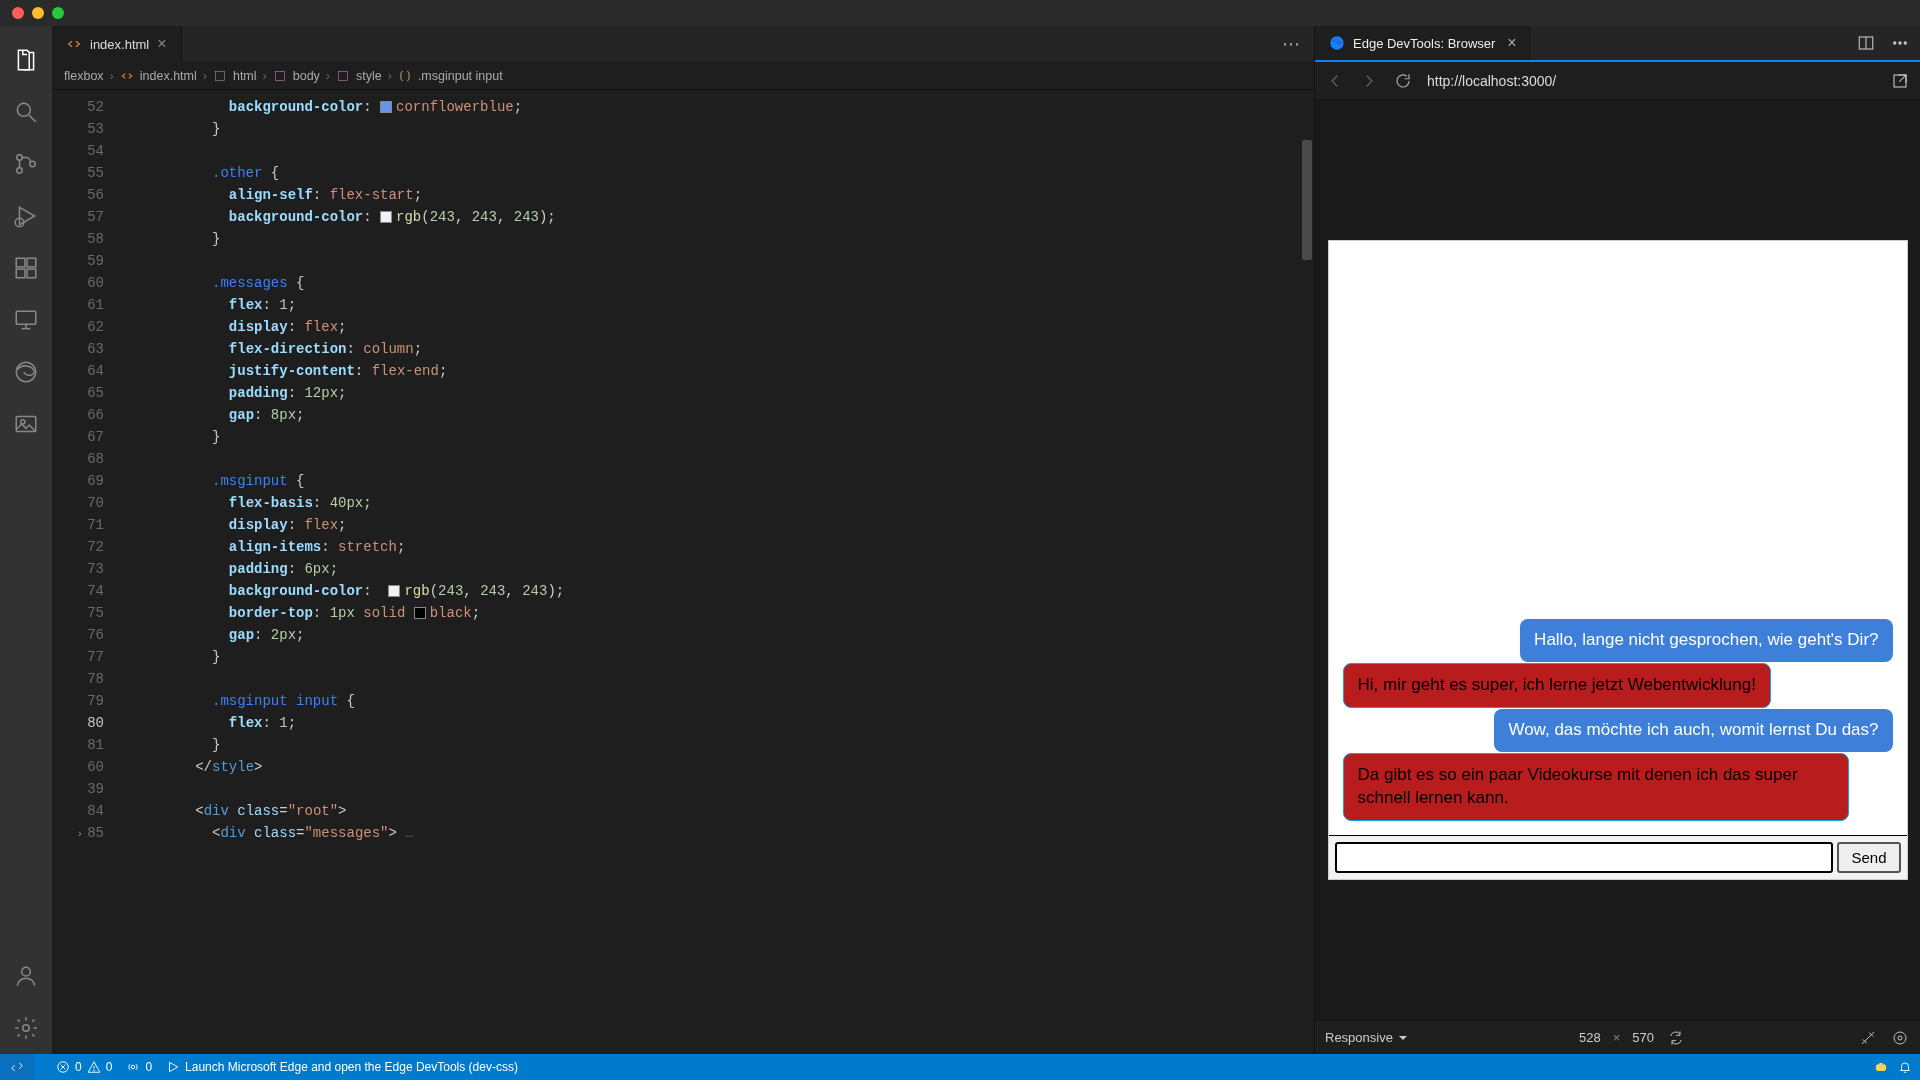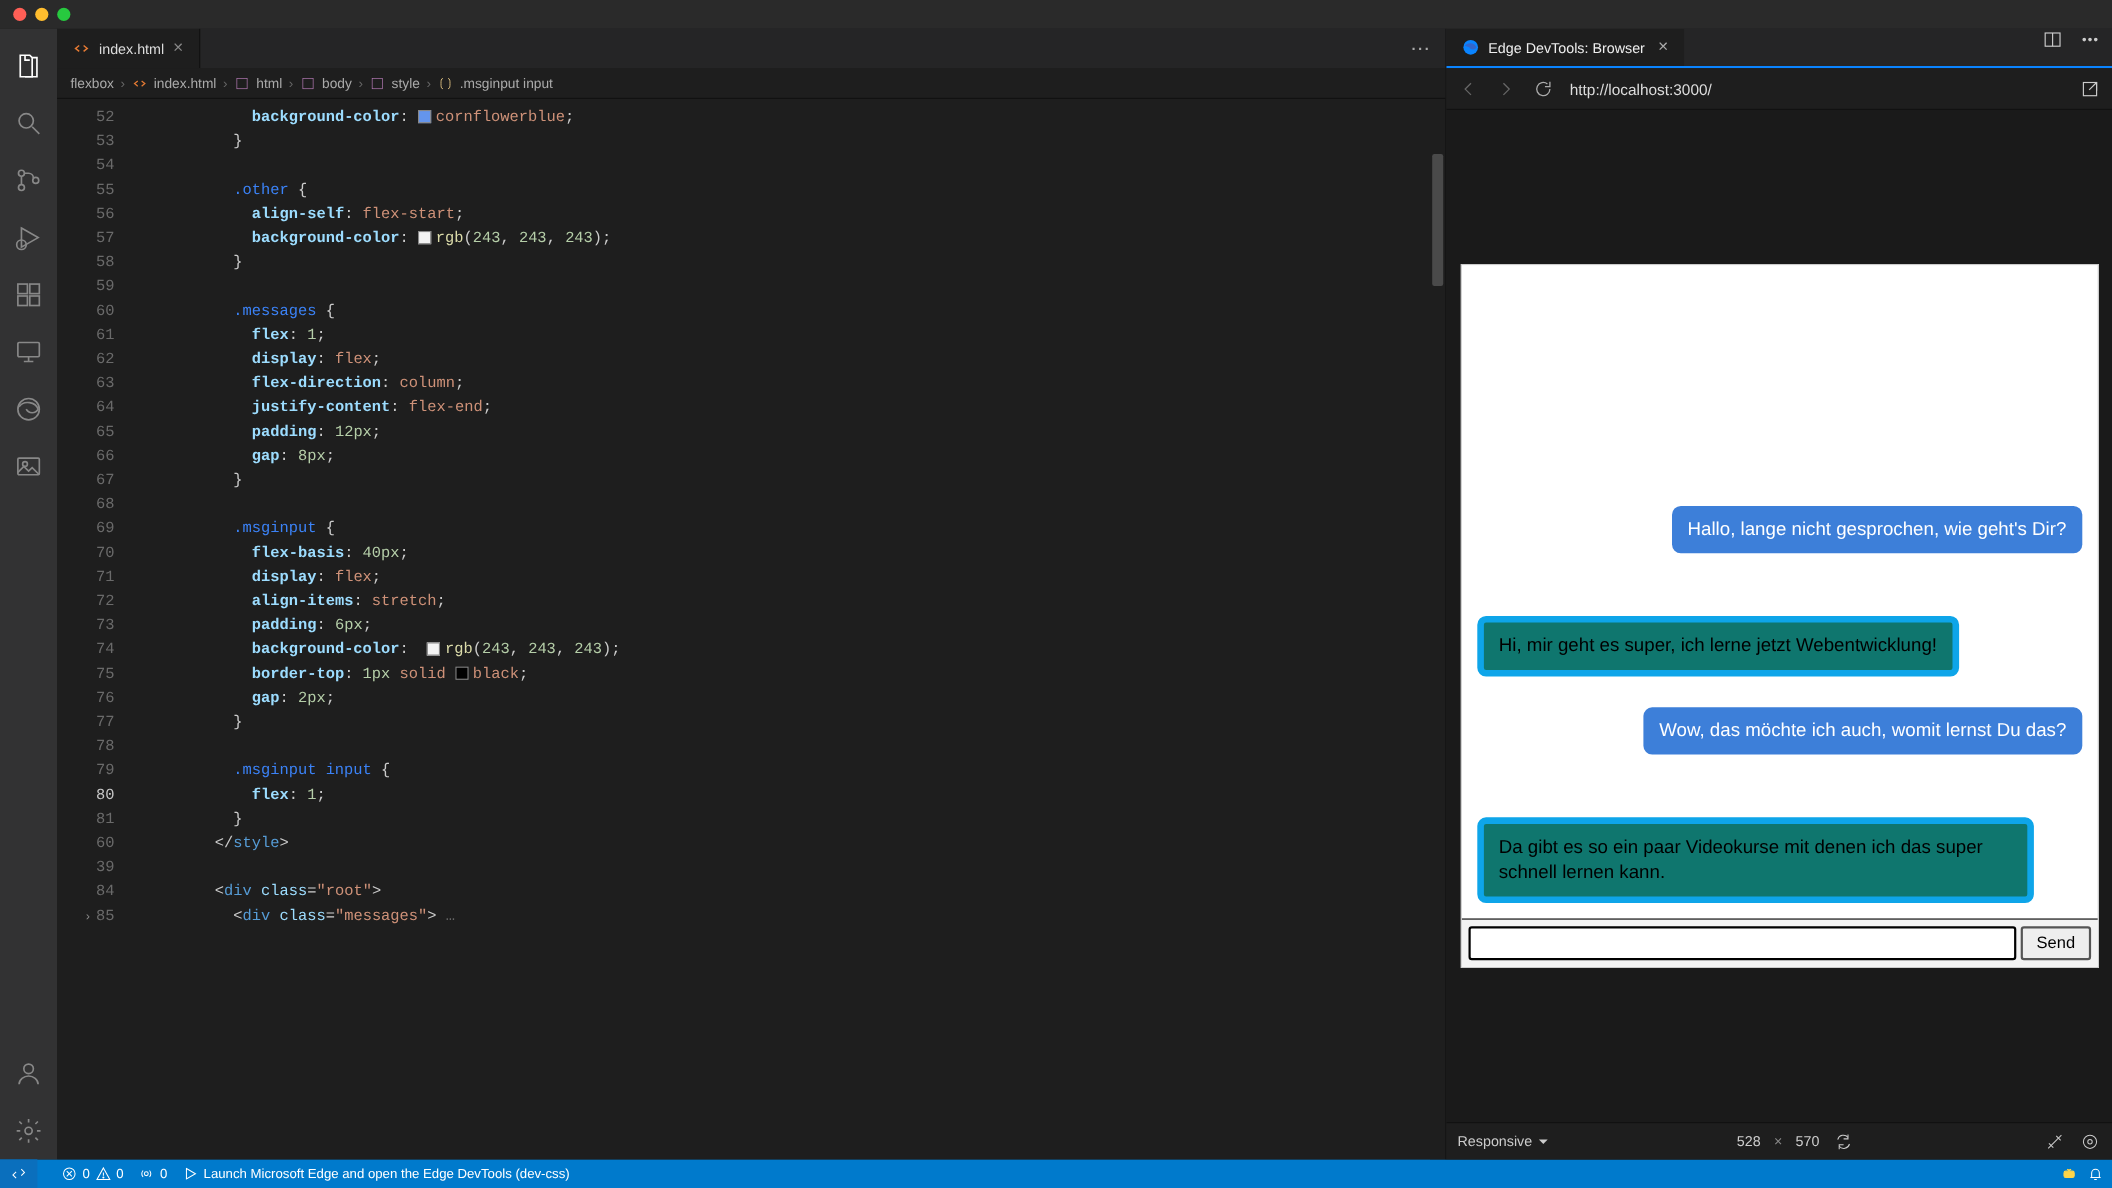--- a/index.html
+++ b/index.html
@@ -55,45 +55,45 @@
   .tok-tag   { color:#569cd6; }
   .tok-attr  { color:#9cdcfe; }
   .tok-str   { color:#ce9178; }
   .swatch { display:inline-block; width:12px; height:12px; border:1px solid #888; vertical-align:-2px; margin-right:4px; }
 
   .editor-scrollbar { width:14px; background:#1e1e1e; position:relative; }
   .editor-scrollbar .thumb { position:absolute; left:2px; width:10px; top:50px; height:120px; background:#4a4a4a; border-radius:2px; }
 
   
   .browsercol { width: 605px; display:flex; flex-direction:column; background:#1e1e1e; }
-  .browsercol .paneltab { height:36px; display:flex; align-items:flex-start; background:#252526; border-bottom: 2px solid #0a84ff; }
+  .browsercol .paneltab { height:36px; display:flex; align-items:center; background:#252526; border-bottom: 2px solid #0a84ff; }
   .browsercol .paneltab .ptab { height:100%; display:flex; align-items:center; gap:8px; padding:0 14px; background:#1e1e1e; color:#eee; }
   .browsercol .paneltab .ptab .edge { width:16px; height:16px; border-radius:3px; display:inline-flex; align-items:center; justify-content:center; }
   .browsercol .paneltab .ptab .edge svg { width:16px; height:16px; }
   .browsercol .paneltab .ptab .close { color:#aaa; font-size:16px; margin-left:4px; }
   .browsercol .paneltab .ptactions { margin-left:auto; display:flex; gap:14px; padding-right:10px; color:#ccc; }
   .browsercol .paneltab .ptactions .icon { cursor:pointer; width:20px; height:20px; display:inline-flex; align-items:center; justify-content:center; }
   .browsercol .paneltab .ptactions .icon svg { width:18px; height:18px; stroke:#ccc; fill:none; stroke-width:1.4; }
 
   .addrbar { height:38px; display:flex; align-items:center; gap:14px; padding:0 10px; background:#1e1e1e; border-bottom:1px solid #111; color:#ccc; }
   .addrbar .navbtn { width:20px; height:20px; display:inline-flex; align-items:center; justify-content:center; cursor:pointer; }
   .addrbar .navbtn svg { width:18px; height:18px; stroke:#aaa; fill:none; stroke-width:1.6; }
   .addrbar .navbtn.dim svg { stroke:#666; }
   .addrbar .url { flex:1; color:#ddd; font-size:14px; }
   .addrbar .boxbtn { width:20px; height:20px; display:inline-flex; align-items:center; justify-content:center; cursor:pointer; }
   .addrbar .boxbtn svg { width:18px; height:18px; stroke:#ccc; fill:none; stroke-width:1.4; }
 
   .viewport-wrap { flex:1; display:flex; align-items:center; justify-content:center; background:#1a1a1a; padding:8px; }
   .viewport { width: 580px; height: 640px; background:#2a2a2a; display:flex; align-items:center; justify-content:center; }
   .appframe { width: 100%; height: 100%; background:#fff; display:flex; flex-direction:column; border:1px solid #ccc; }
 
-  .messages { flex:1; display:flex; flex-direction:column; justify-content:flex-end; padding:14px; gap:28px; }
+  .messages { flex:1; display:flex; flex-direction:column; justify-content:flex-end; padding:14px; gap:1px; }
   .msg { max-width: 92%; padding:10px 14px; border-radius:8px; font-size:17px; color:#000; line-height:1.35; }
   .msg.me   { align-self:flex-end; background:#3d7fd9; color:#fff; }
-  .msg.other{ align-self:flex-start; background:#0f766e; border:6px solid #0ea5e9;margin-top:29px; }
+  .msg.other{ align-self:flex-start; background:#b91c1c; border:1px solid #0ea5e9; }
   .msginput { flex-basis:44px; display:flex; align-items:stretch; padding:6px; gap:4px; border-top:1px solid #000; background:#f3f3f3; }
   .msginput input { flex:1; border:2px solid #000; border-radius:3px; padding:4px 8px; font-size:15px; background:#fff; }
   .msginput button { border:2px solid #555; border-radius:3px; background:#eee; padding:0 12px; font-size:15px; cursor:pointer; }
 
   .devtoolbar { height:34px; display:flex; align-items:center; gap:12px; padding:0 10px; background:#1e1e1e; border-top:1px solid #111; color:#ccc; font-size:13px; }
   .devtoolbar .dd { display:flex; align-items:center; gap:4px; cursor:pointer; }
   .devtoolbar .spacer { flex:1; }
   .devtoolbar .dim { color:#888; }
   .devtoolbar .iconbtn { width:20px; height:20px; display:inline-flex; align-items:center; justify-content:center; cursor:pointer; }
   .devtoolbar .iconbtn svg { width:16px; height:16px; stroke:#ccc; fill:none; stroke-width:1.4; }

